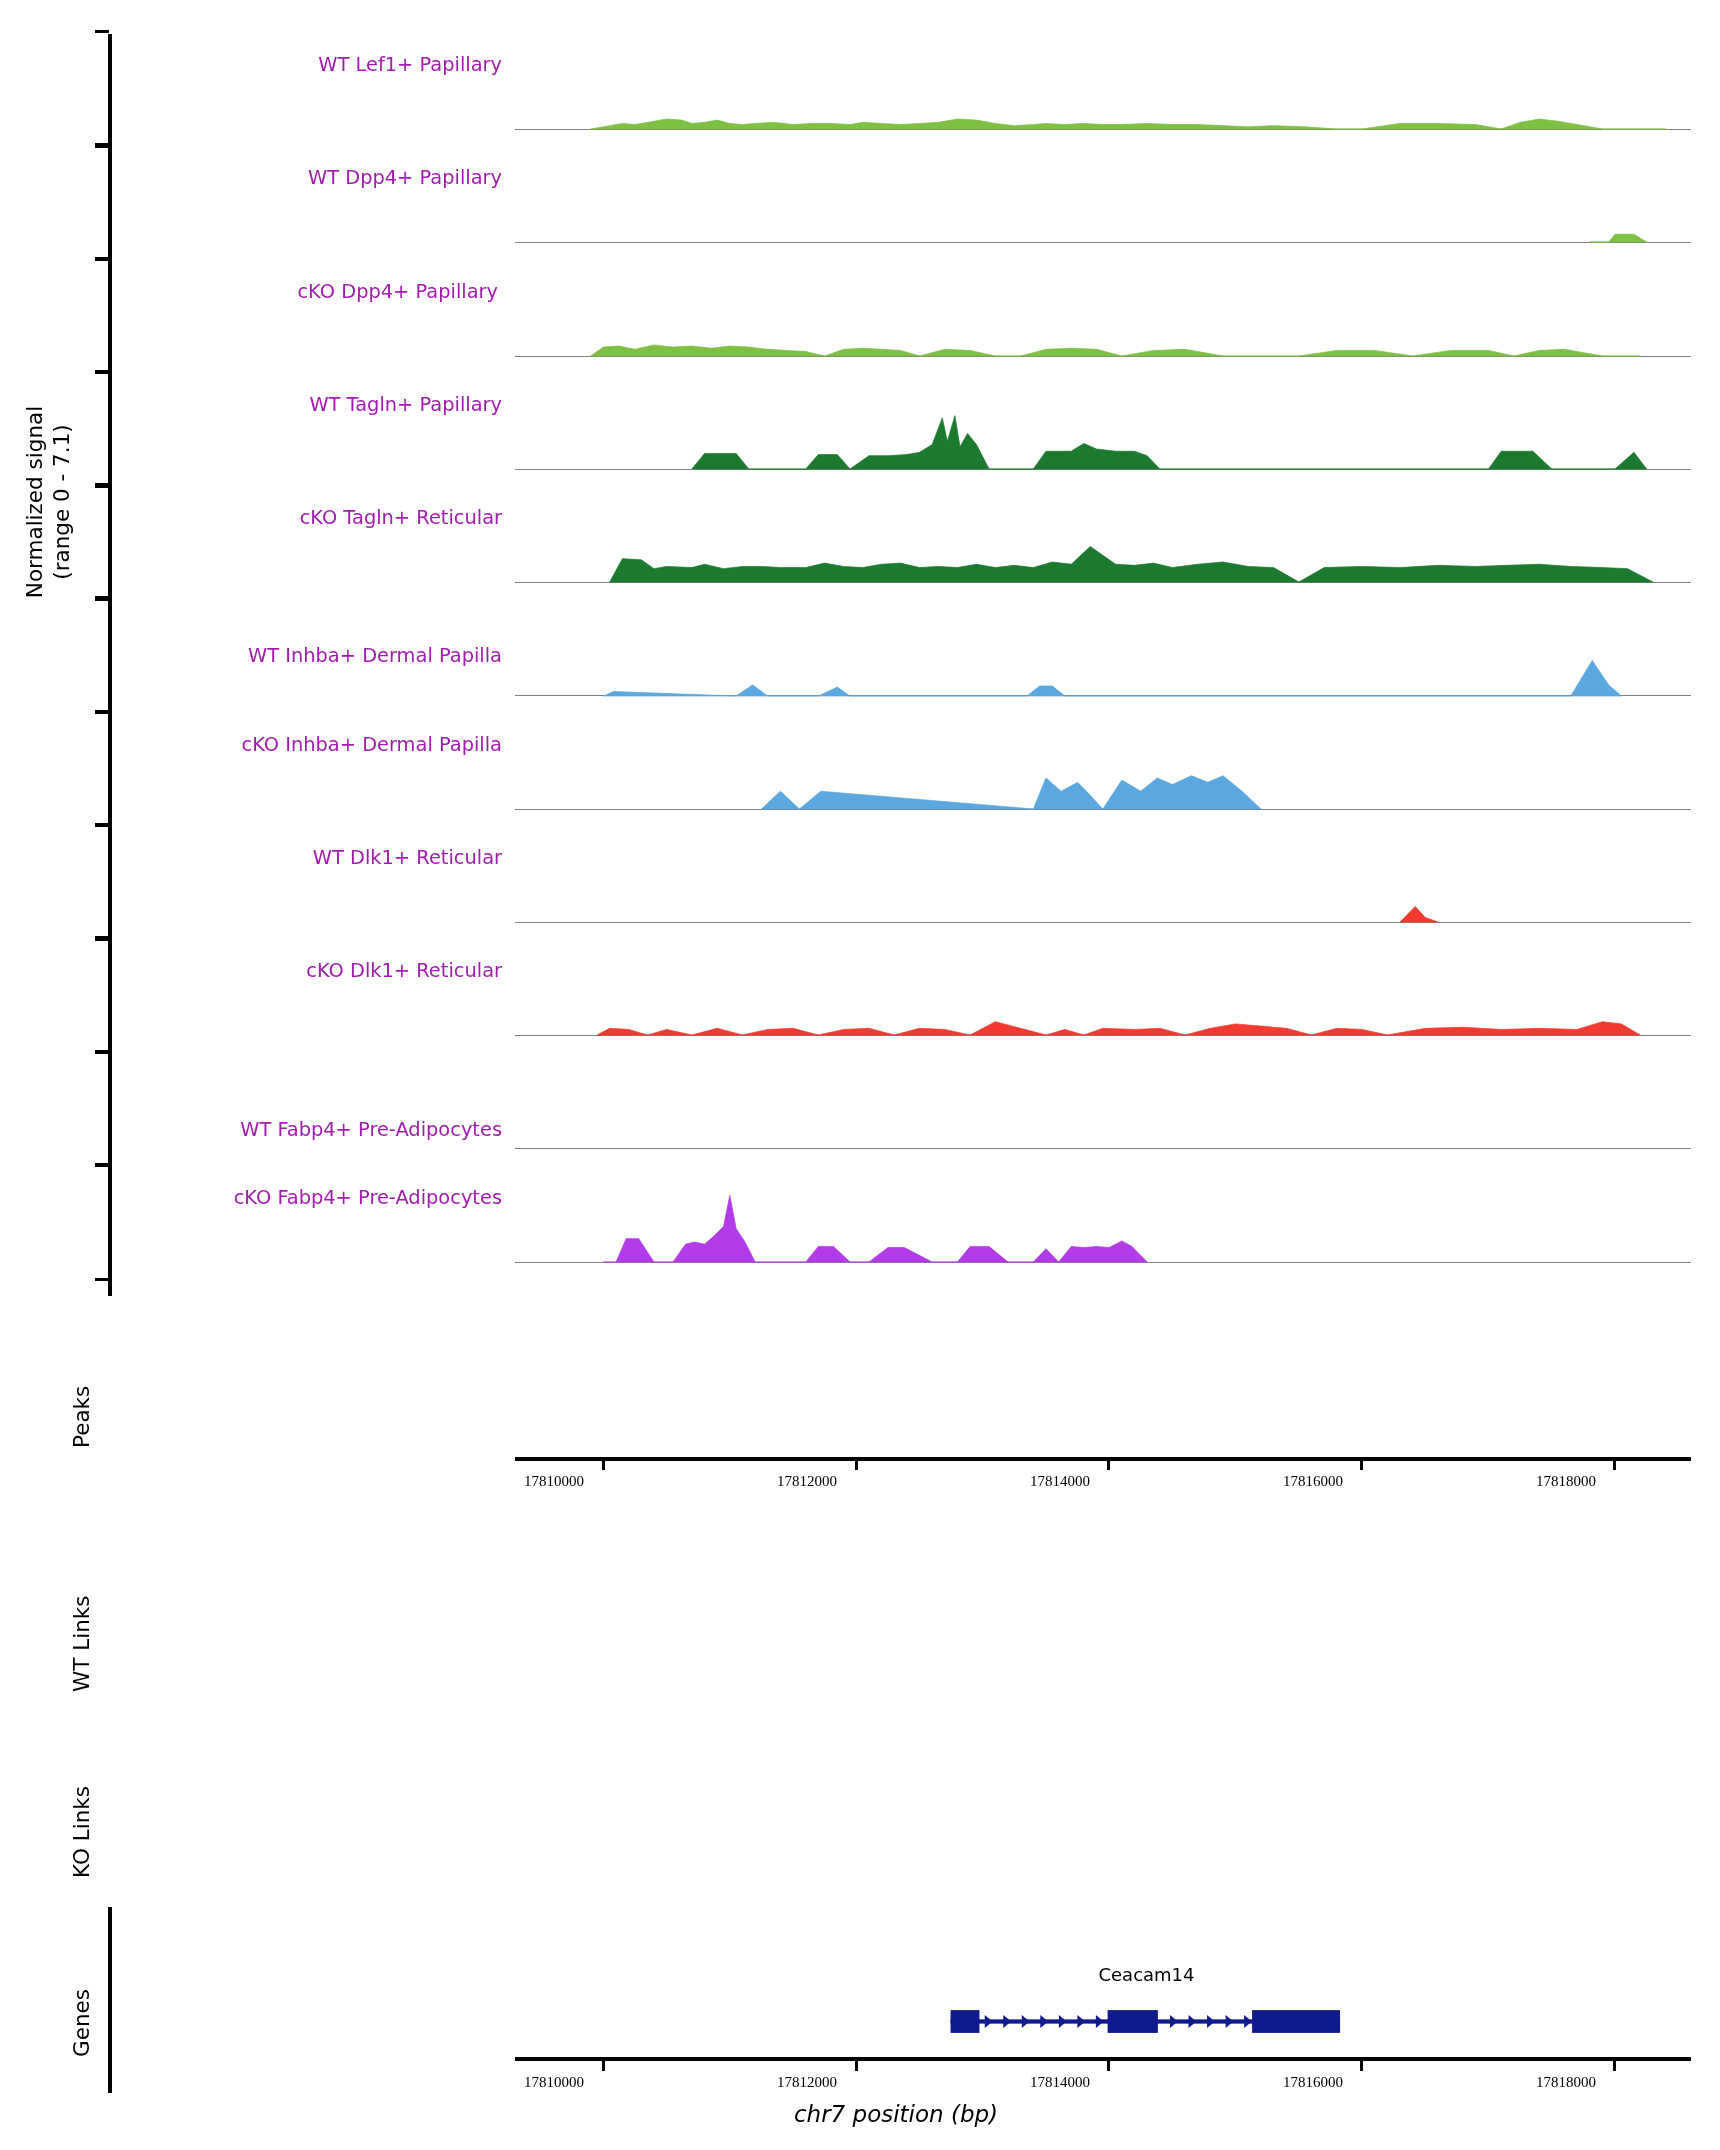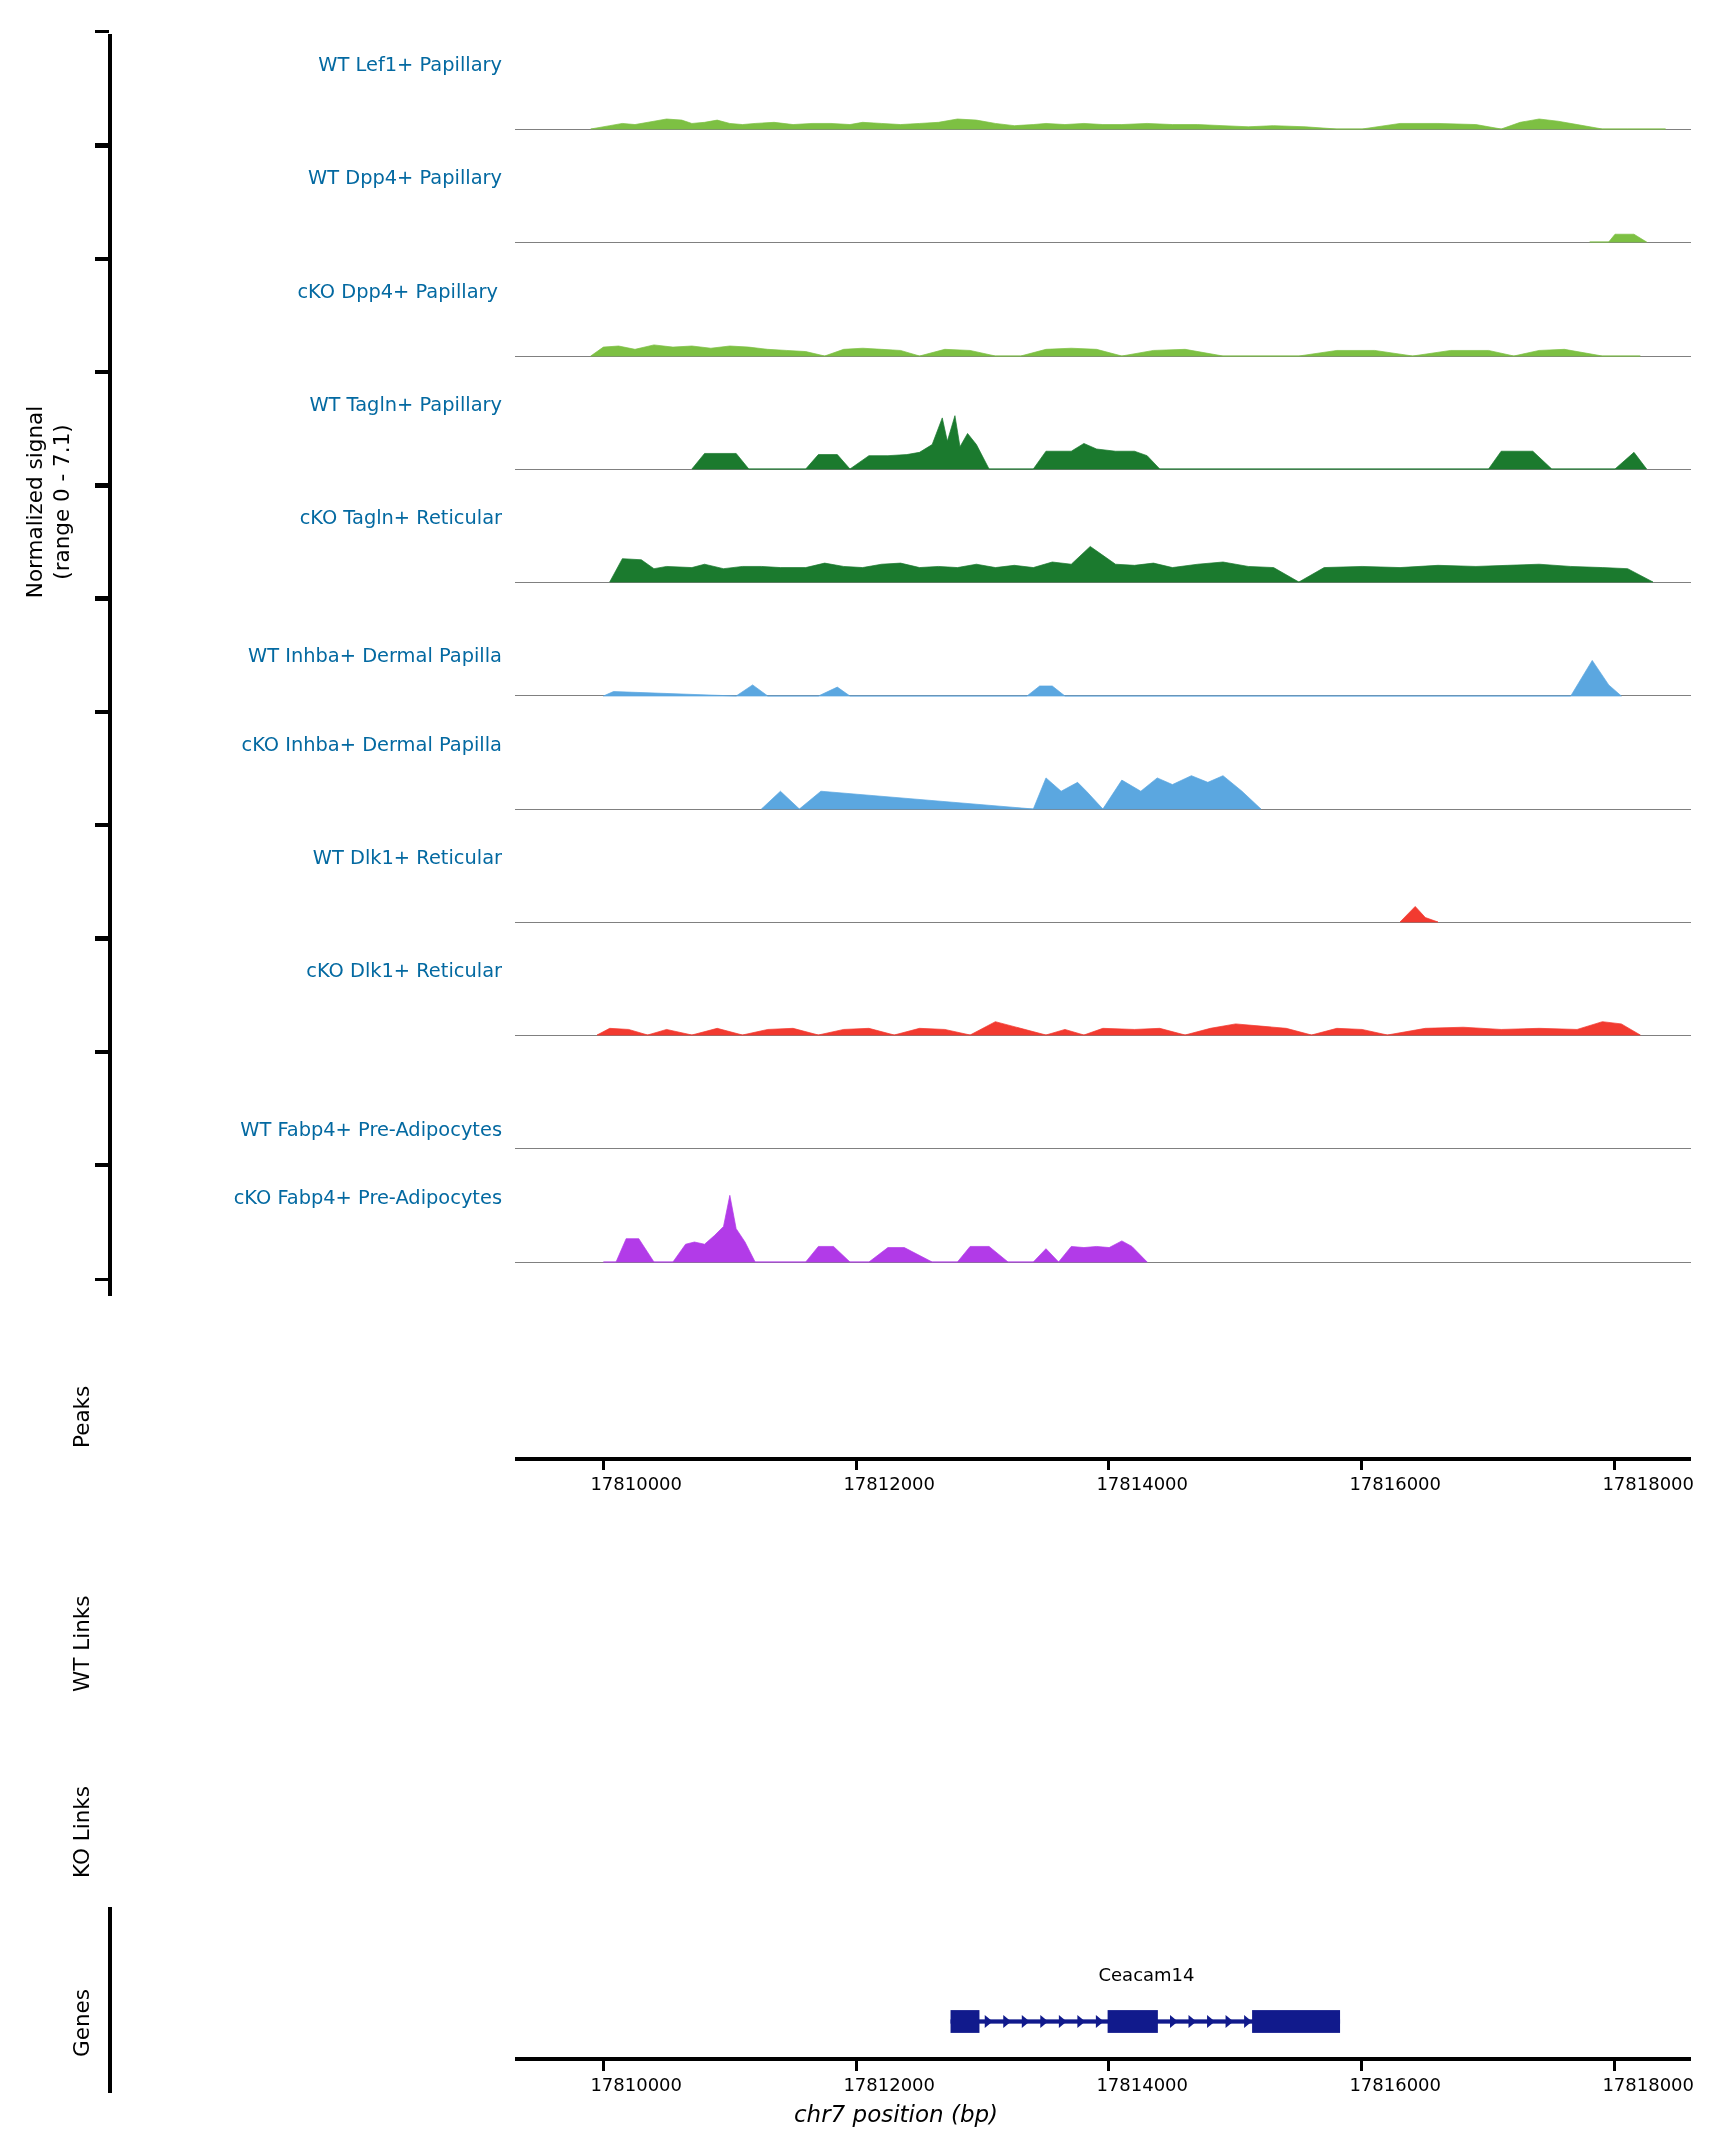--- a/index.html
+++ b/index.html
@@ -38,21 +38,21 @@
 
   
   .panel {
     position: absolute;
   }
   .track-label {
     position: absolute;
     font-size: 19.4px;
     text-align: right;
     white-space: nowrap;
-    color: #0369a1;
+    color: #a21caf;
   }
   .track-baseline {
     position: absolute;
     height: 1.4px;
     background: #808080;
   }
   .track-svg {
     position: absolute;
   }
 
@@ -60,23 +60,24 @@
   .spine {
     position: absolute;
     background: #000;
   }
   .tick {
     position: absolute;
     background: #000;
   }
   .tick-label {
     position: absolute;
-    font-size: 18px;
-    text-align: right;
-    white-space: nowrap;
+    font-size: 15px;
+    text-align: left;
+    white-space: nowrap;
+    font-family: Liberation Serif, serif;
   }
 
   
   .section-label {
     position: absolute;
     font-size: 21.5px;
     white-space: nowrap;
     transform-origin: left top;
     transform: rotate(-90deg);
   }

